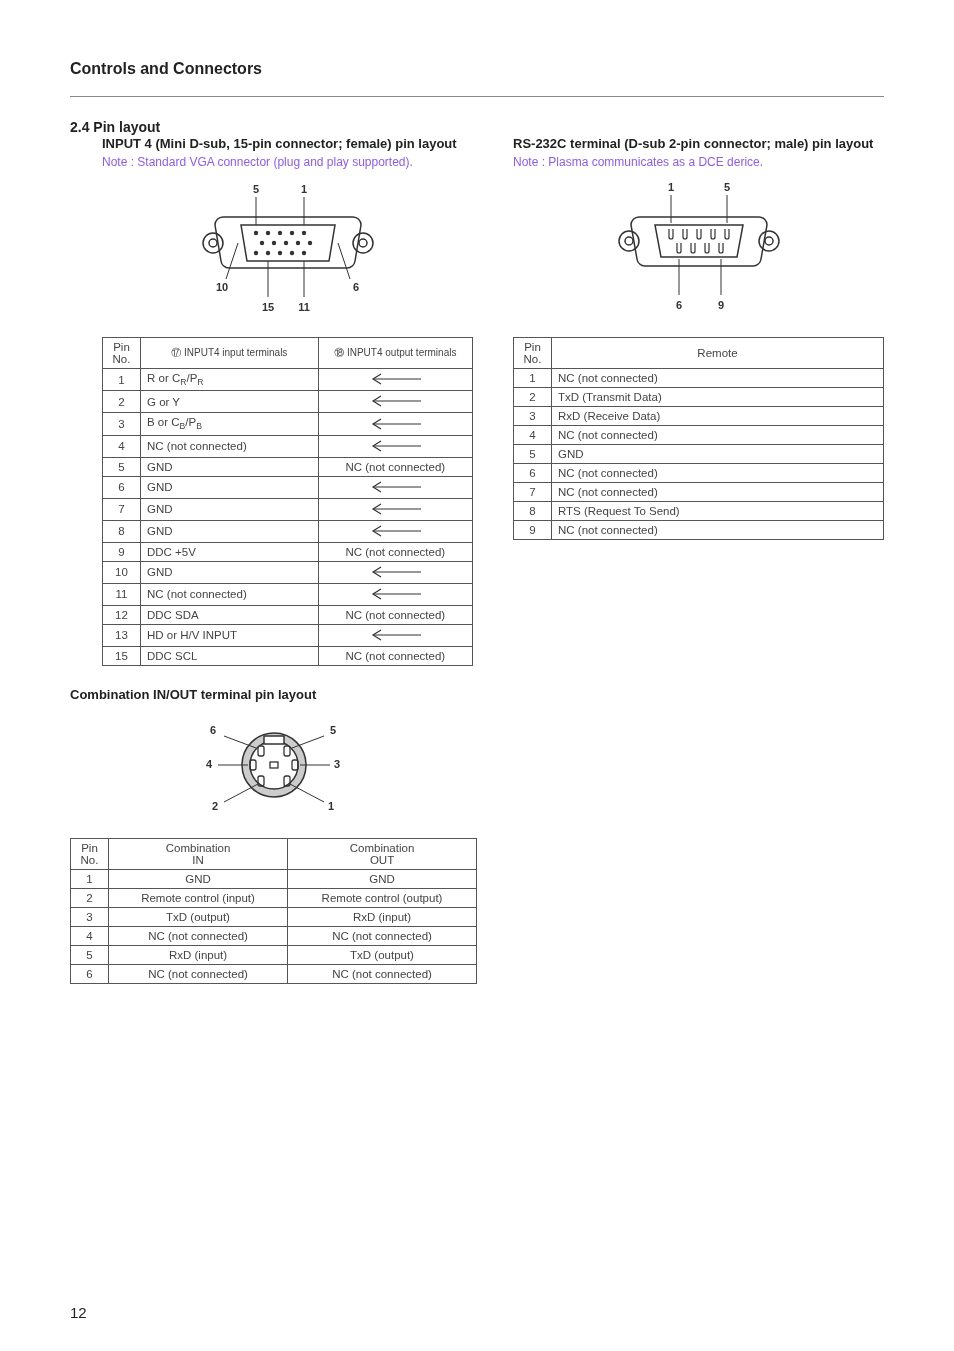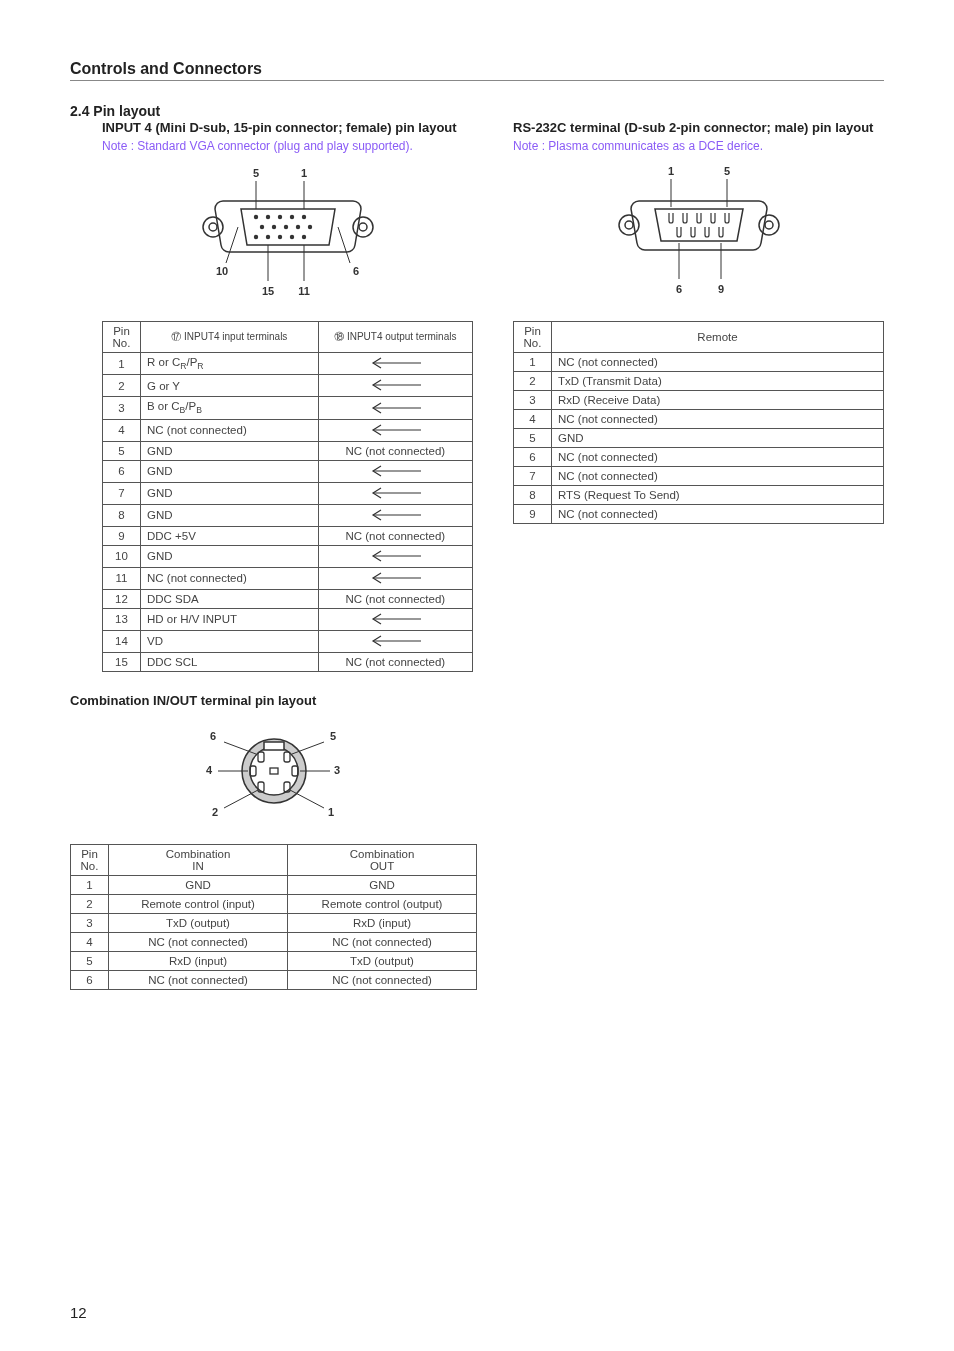--- a/index.html
+++ b/index.html
@@ -14,21 +14,21 @@
   .page {
     width: 954px;
     min-height: 1351px;
     padding: 60px 70px 30px 70px;
     position: relative;
   }
   .section-header {
     font-size: 16px;
     font-weight: bold;
     border-bottom: 1.5px solid #888;
-    padding-bottom: 2px;
+    padding-bottom: 18px;
     margin-bottom: 22px;
   }
   .cols { display: flex; gap: 40px; margin-left: 32px; }
   .col { flex: 1; }
   .subsection-title { font-size: 14px; font-weight: bold; }
   .subtitle-bold { font-size: 13px; font-weight: bold; margin-bottom: 2px; line-height: 1.4; }
   .note { font-size: 12px; color: #8b5cf6; margin-bottom: 10px; }
   .connector-fig { display:flex; justify-content:center; margin: 6px 0 18px 0; }
 
   table.pintable {
@@ -225,28 +225,20 @@
                 </svg></td>
             </tr>
             <tr>
               <td class="col-pin tc">12</td>
               <td>DDC SDA</td>
               <td class="tc">NC (not connected)</td>
             </tr>
             <tr>
               <td class="col-pin tc">13</td>
               <td>HD or H/V INPUT</td>
-              <td class="arrow-cell"><svg width="60" height="14">
-                  <line x1="8" y1="7" x2="56" y2="7" stroke="#333" stroke-width="1.2"></line>
-                  <polyline points="16,2 8,7 16,12" fill="none" stroke="#333" stroke-width="1.2"></polyline>
-                </svg></td>
-            </tr>
-            <tr>
-              <td class="col-pin tc">14</td>
-              <td>VD</td>
               <td class="arrow-cell"><svg width="60" height="14">
                   <line x1="8" y1="7" x2="56" y2="7" stroke="#333" stroke-width="1.2"></line>
                   <polyline points="16,2 8,7 16,12" fill="none" stroke="#333" stroke-width="1.2"></polyline>
                 </svg></td>
             </tr>
             <tr>
               <td class="col-pin tc">15</td>
               <td>DDC SCL</td>
               <td class="tc">NC (not connected)</td>
             </tr>

